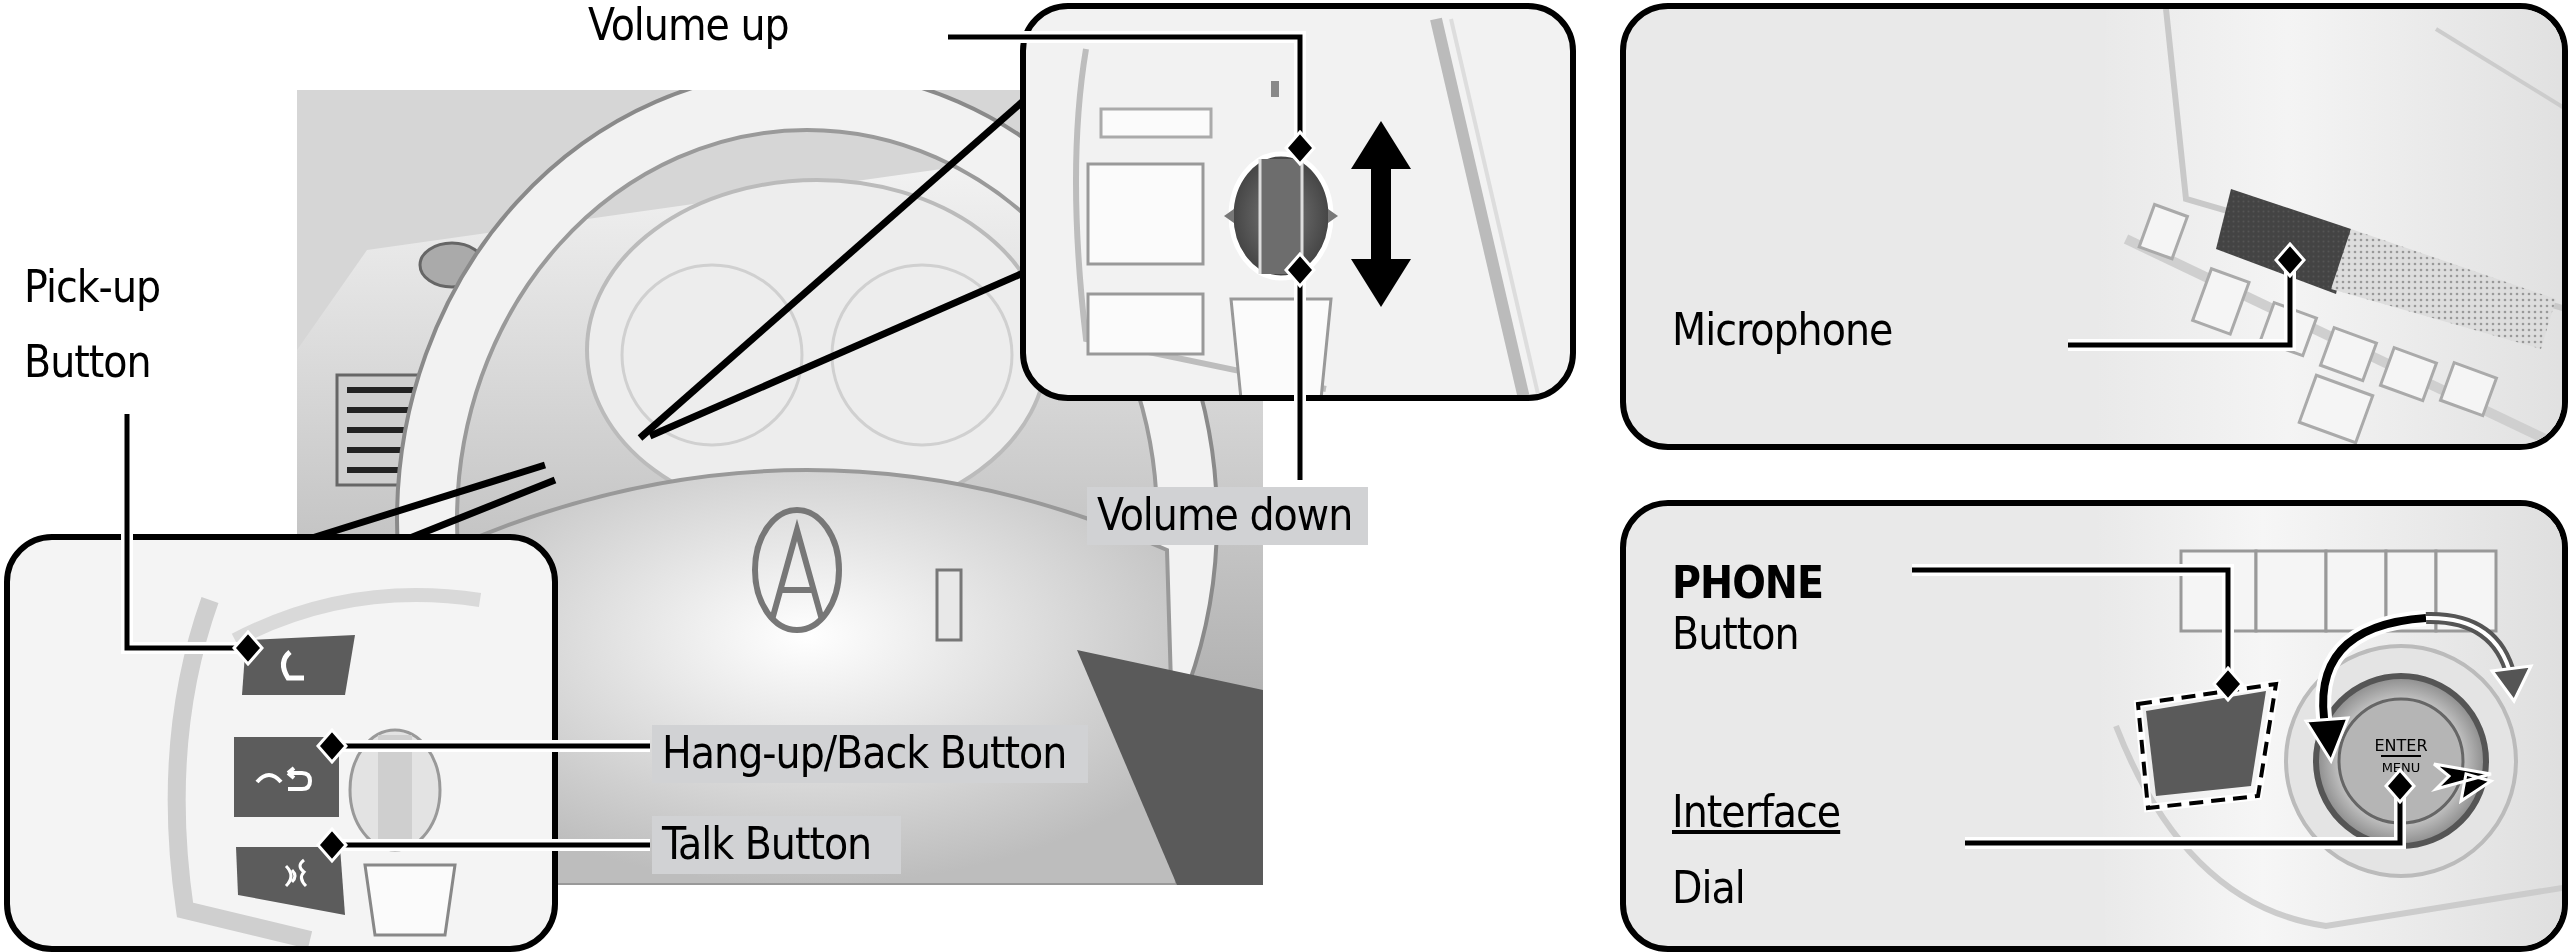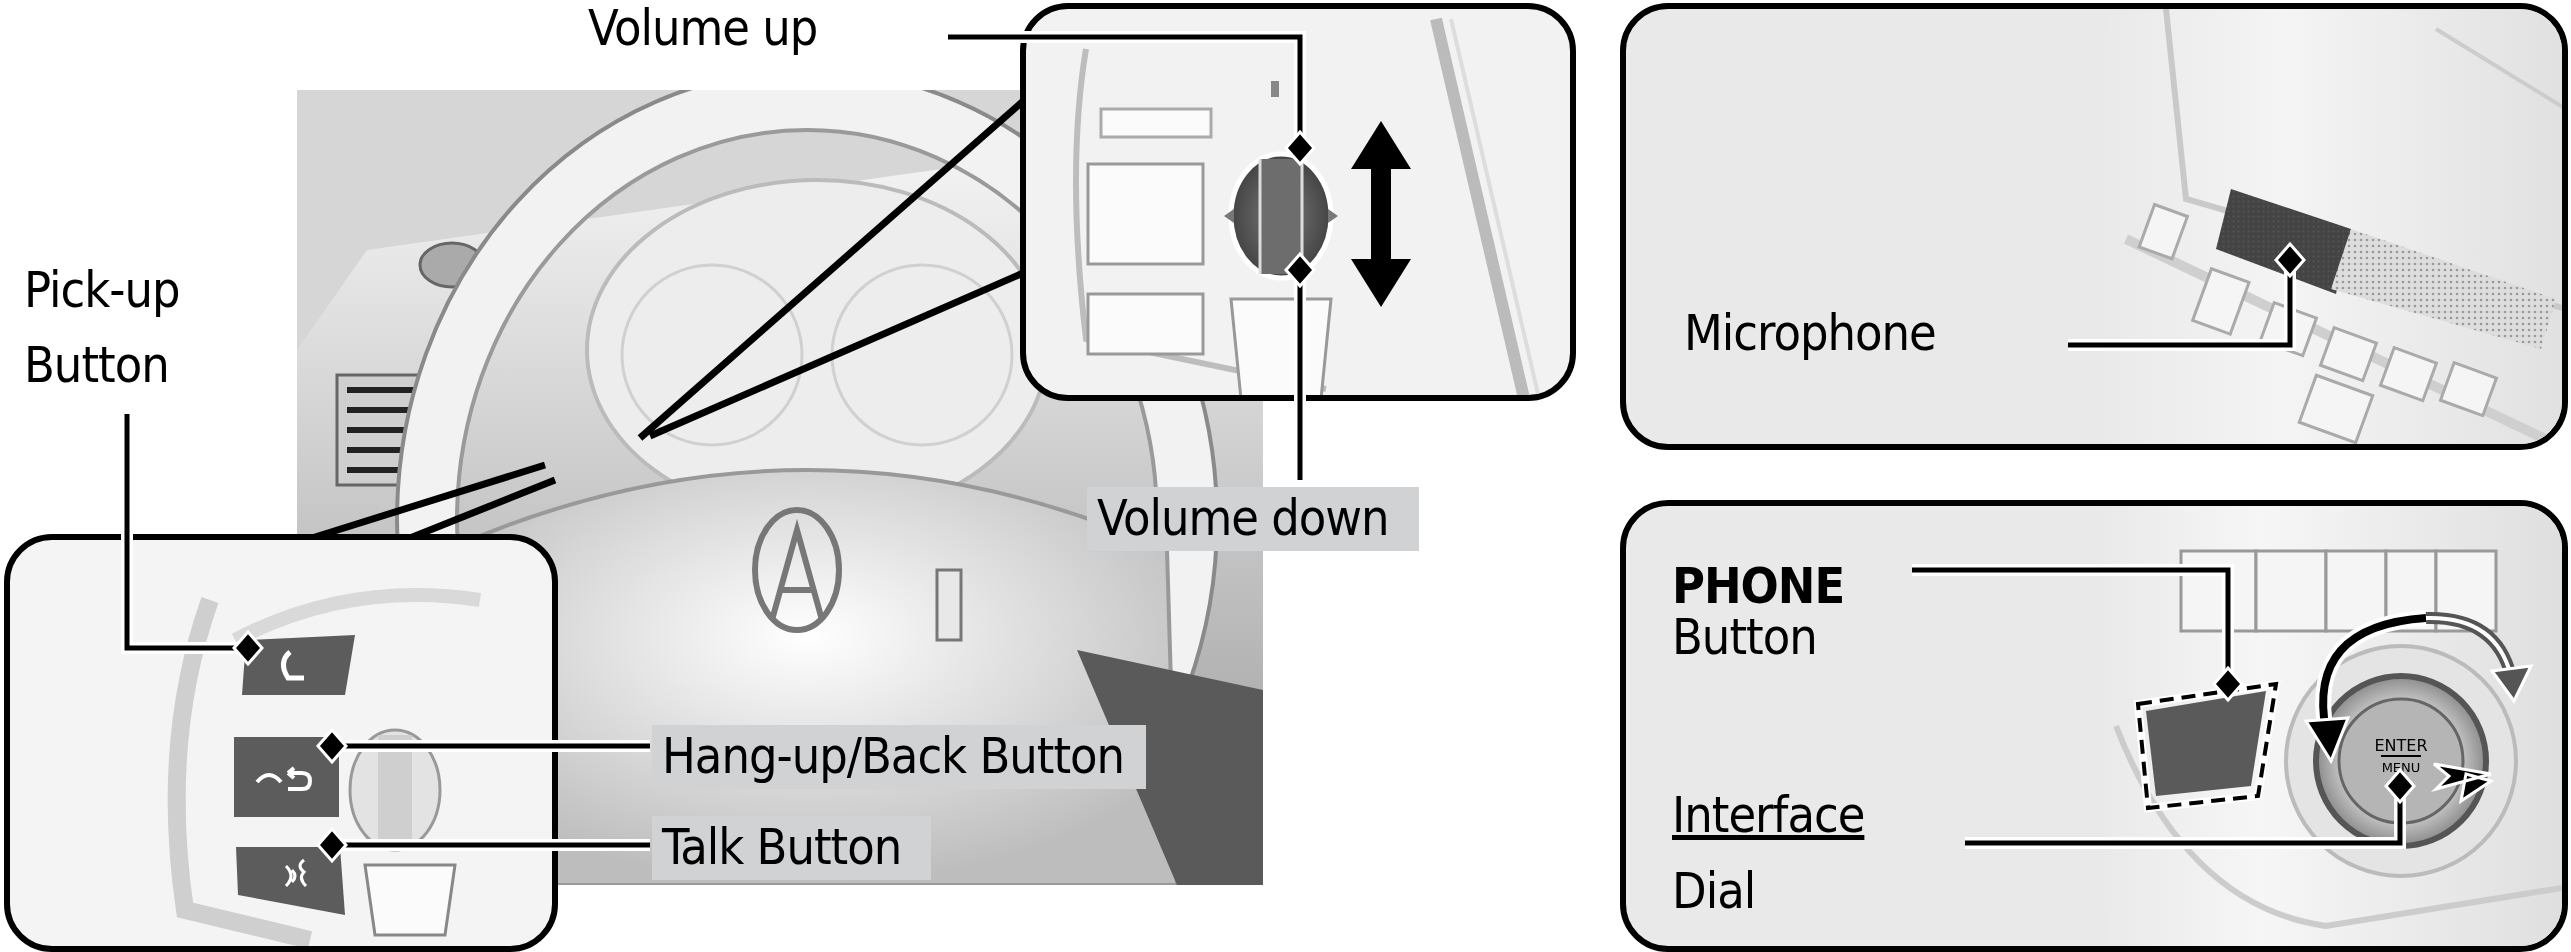--- a/index.html
+++ b/index.html
@@ -1,19 +1,19 @@
 <!DOCTYPE html>
 <html><head>
 <meta charset="utf-8">
 <style>
   html,body{margin:0;padding:0;background:#ffffff;}
   body{width:2571px;height:952px;position:relative;overflow:hidden;font-family:"DejaVu Sans","Liberation Sans",sans-serif;color:#000;}
   .abs{position:absolute;}
-  .lbl{position:absolute;font-size:50px;line-height:1;white-space:nowrap;letter-spacing:-1px;font-stretch:condensed;}
-  .lbl.boxed{background:#d1d2d4;padding:6px 30px 8px 10px;}
+  .lbl{position:absolute;font-size:44px;line-height:1;white-space:nowrap;letter-spacing:-1px;font-stretch:condensed;}
+  .lbl.boxed{background:#d1d2d4;padding:6px 16px 8px 10px;}
   .lbl.bold{font-weight:bold;}
   .panel{position:absolute;border:6px solid #000;border-radius:48px;box-sizing:border-box;overflow:hidden;}
   svg{position:absolute;left:0;top:0;}
 </style>
 </head>
 <body>
 
 <div class="abs" style="left:297px;top:90px;width:966px;height:795px;background:#d6d6d6;overflow:hidden;">
   <svg width="966" height="795" viewBox="0 0 966 795">
     <defs>
@@ -213,21 +213,21 @@
       <rect x="820" y="360" width="45" height="40" transform="rotate(20 842 380)"></rect>
       <rect x="680" y="375" width="60" height="50" transform="rotate(20 710 400)"></rect>
     </g>
   </svg>
 </div>
 <svg width="2571" height="952" viewBox="0 0 2571 952" style="z-index:5;pointer-events:none;">
   <polyline points="2068,345 2290,345 2290,260" fill="none" stroke="#fff" stroke-width="12"></polyline>
   <polyline points="2068,345 2290,345 2290,260" fill="none" stroke="#000" stroke-width="5"></polyline>
   <path d="M2290 244 L2304 260 L2290 276 L2276 260 Z" fill="#000" stroke="#fff" stroke-width="3"></path>
 </svg>
-<div class="lbl" style="left:1672px;top:308px;z-index:6;margin-left:12px;">Microphone</div>
+<div class="lbl" style="left:1672px;top:308px;z-index:6;">Microphone</div>
 
 <div class="panel" style="left:1620px;top:500px;width:948px;height:452px;background:#e9e9e9;">
   <svg width="948" height="452" viewBox="0 0 948 452">
     <defs>
       <radialGradient id="dial" cx="50%" cy="50%" r="55%">
         <stop offset="0%" stop-color="#f0f0f0"></stop>
         <stop offset="60%" stop-color="#cfcfcf"></stop>
         <stop offset="100%" stop-color="#777"></stop>
       </radialGradient>
       <linearGradient id="console" x1="0" y1="0" x2="1" y2="0">

